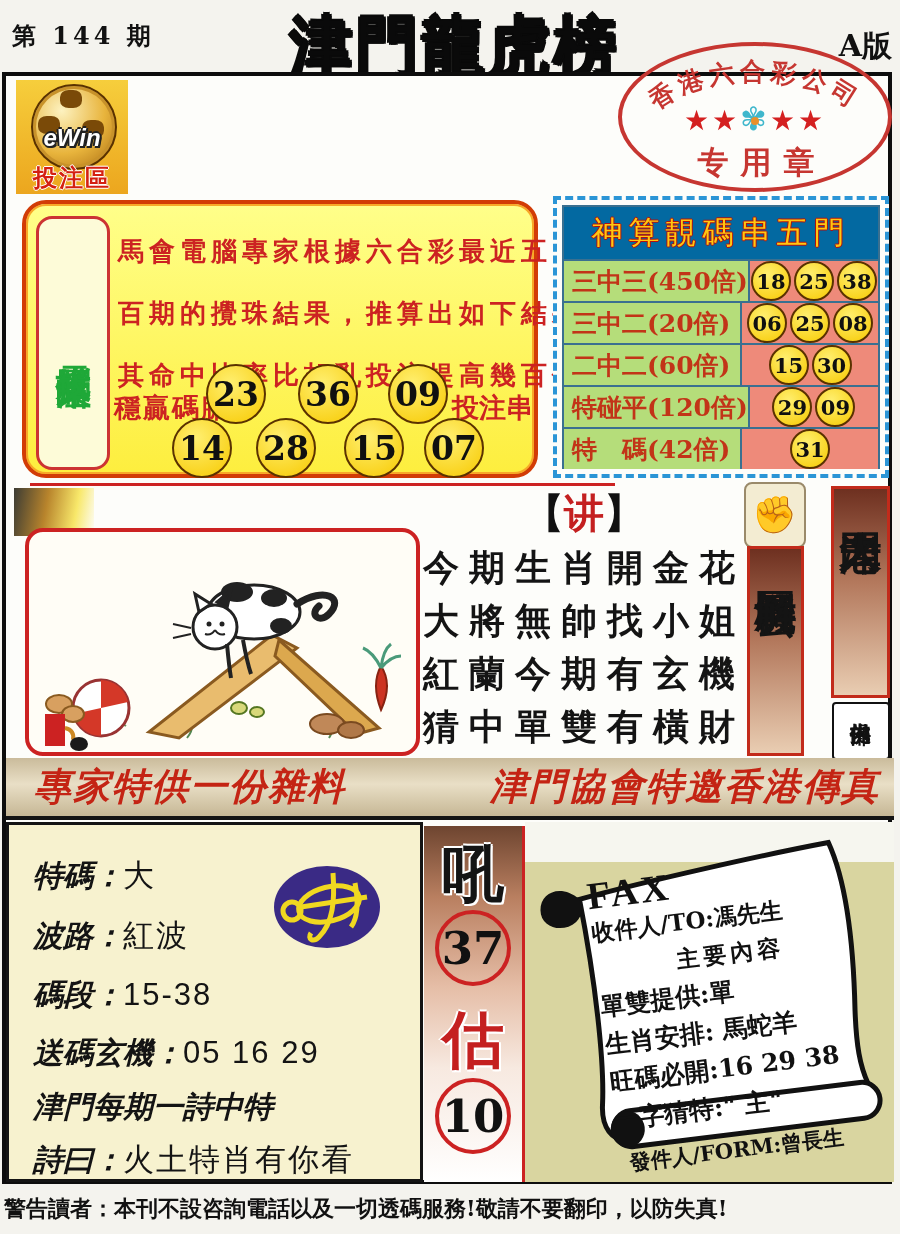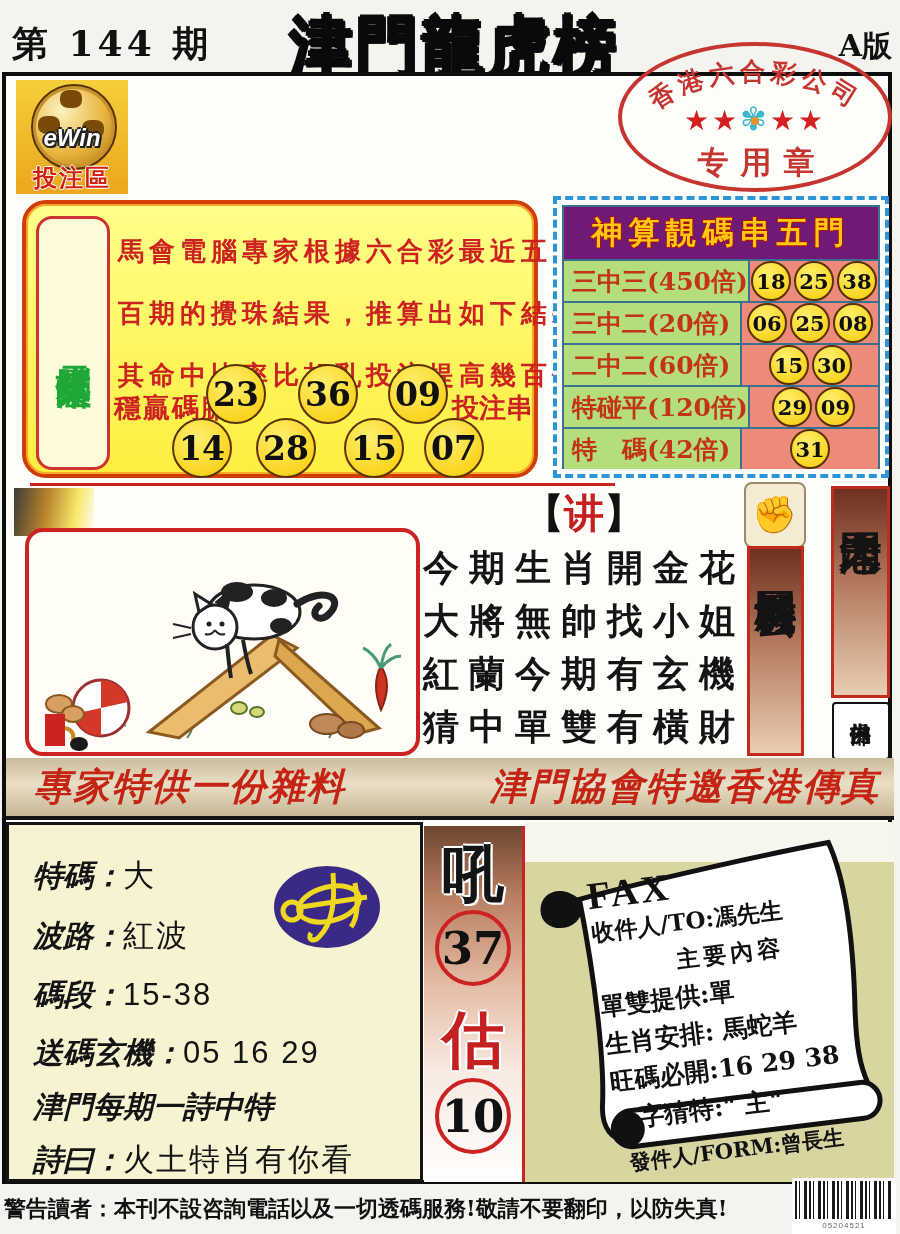--- a/index.html
+++ b/index.html
@@ -1,20 +1,20 @@
 <!DOCTYPE html>
 <html><head>
 <meta charset="utf-8">
 <style>
   html,body{margin:0;padding:0;}
   body{background:#dcdcd4;font-family:"DejaVu Serif","Liberation Serif",serif;}
   #page{position:relative;width:900px;height:1234px;background:#f4f3ee;overflow:hidden;margin:0 auto;}
   .abs{position:absolute;}
   
-  .issue{left:12px;top:20px;font-size:36px;font-weight:900;color:#111;letter-spacing:4px;}
+  .issue{left:12px;top:20px;font-size:24px;font-weight:900;color:#111;letter-spacing:4px;}
   .main-title{left:240px;top:2px;width:430px;text-align:center;font-size:62px;font-weight:900;color:#0a0a0a;
     letter-spacing:4px;transform:scaleY(1.08);transform-origin:top;
     text-shadow:2px 0 #0a0a0a,-2px 0 #0a0a0a,0 2px #0a0a0a,0 -2px #0a0a0a,2px 2px #0a0a0a;}
   .edition{right:8px;top:26px;font-size:30px;font-weight:900;color:#111;}
   
   .stamp{left:618px;top:42px;width:274px;height:150px;z-index:30;}
   .stamp .ring{position:absolute;left:0;top:0;width:266px;height:142px;border:4px solid #c63631;border-radius:50%;}
   .stamp svg{position:absolute;left:0;top:0;}
   .stamp-stars{position:absolute;left:0;top:58px;width:274px;text-align:center;font-size:28px;color:#d42020;letter-spacing:3px;}
   .stamp-flower{color:#3fb7cc;font-size:32px;position:relative;}
@@ -39,22 +39,22 @@
   .side-pill span{writing-mode:vertical-rl;text-orientation:upright;font-size:35px;font-weight:900;color:#1fa838;letter-spacing:2px;}
   .strategy-para{position:absolute;left:92px;top:16px;width:416px;}
   .strategy-para div{height:62px;line-height:62px;font-size:26px;font-weight:900;color:#cc2222;letter-spacing:5px;text-align:center;white-space:nowrap;}
   .ball{border-radius:50%;background:radial-gradient(circle at 40% 32%,#ffef70,#f7c900);border:2px solid #5a3200;
     display:flex;align-items:center;justify-content:center;font-weight:900;color:#101010;}
   .ball.big{width:56px;height:56px;font-size:33px;position:absolute;}
   .strat-label{position:absolute;font-size:27px;font-weight:900;color:#cc2222;letter-spacing:2px;}
   
   .combo{left:553px;top:196px;width:336px;height:282px;border:4px dashed #2b95d6;box-sizing:border-box;background:#fdfdfa;padding:5px;}
   .combo-inner{width:100%;height:100%;border:2px solid #3a7090;box-sizing:border-box;display:flex;flex-direction:column;}
-  .combo-head{flex:0 0 52px;background:#701a75;display:flex;align-items:center;justify-content:center;
-    font-size:31px;font-weight:700;color:#ffc810;letter-spacing:6px;
+  .combo-head{flex:0 0 52px;background:#0369a1;display:flex;align-items:center;justify-content:center;
+    font-size:31px;font-weight:400;color:#ffc810;letter-spacing:6px;
     text-shadow:1px 0 #b01010,-1px 0 #b01010,0 1px #b01010,0 -1px #b01010;border-bottom:2px solid #3a7090;}
   .combo-row{flex:1;display:flex;border-bottom:2px solid #3a7090;}
   .combo-row:last-child{border-bottom:none;text-align:right;}
   .combo-label{flex:0 0 178px;background:#b5dd7a;border-right:2px solid #3a7090;display:flex;align-items:center;
     padding-left:8px;font-size:25px;font-weight:900;color:#c23418;box-sizing:border-box;white-space:nowrap;}
   .combo-balls{flex:1;background:#ee8a7a;display:flex;align-items:center;justify-content:center;gap:3px;}
   .ball.sm{width:36px;height:36px;font-size:21px;}
   
   .midline{left:30px;top:483px;width:585px;height:3px;background:#c22;}
   .blob{left:14px;top:488px;width:80px;height:48px;background:linear-gradient(100deg,#3c3c34,#b8842c 40%,#f8e86a 75%,rgba(255,255,160,0));}
@@ -318,18 +318,14 @@
       <div class="fax-subject">主要內容</div>
       <div class="fax-line">單雙提供:單</div>
       <div class="fax-line">生肖安排: 馬蛇羊</div>
       <div class="fax-line">旺碼必開:16 29 38</div>
       <div class="fax-line">一字猜特:" 主"</div>
       <div class="fax-from">發件人/FORM:曾長生</div>
     </div>
   </div>
 
   <div class="abs warning">警告讀者：本刊不設咨詢電話以及一切透碼服務!敬請不要翻印，以防失真!</div>
-  <div class="abs barcode">
-    <div class="bars"></div>
-    <div class="bartext">05204521</div>
-  </div>
 
 </div>
 
 </body></html>

